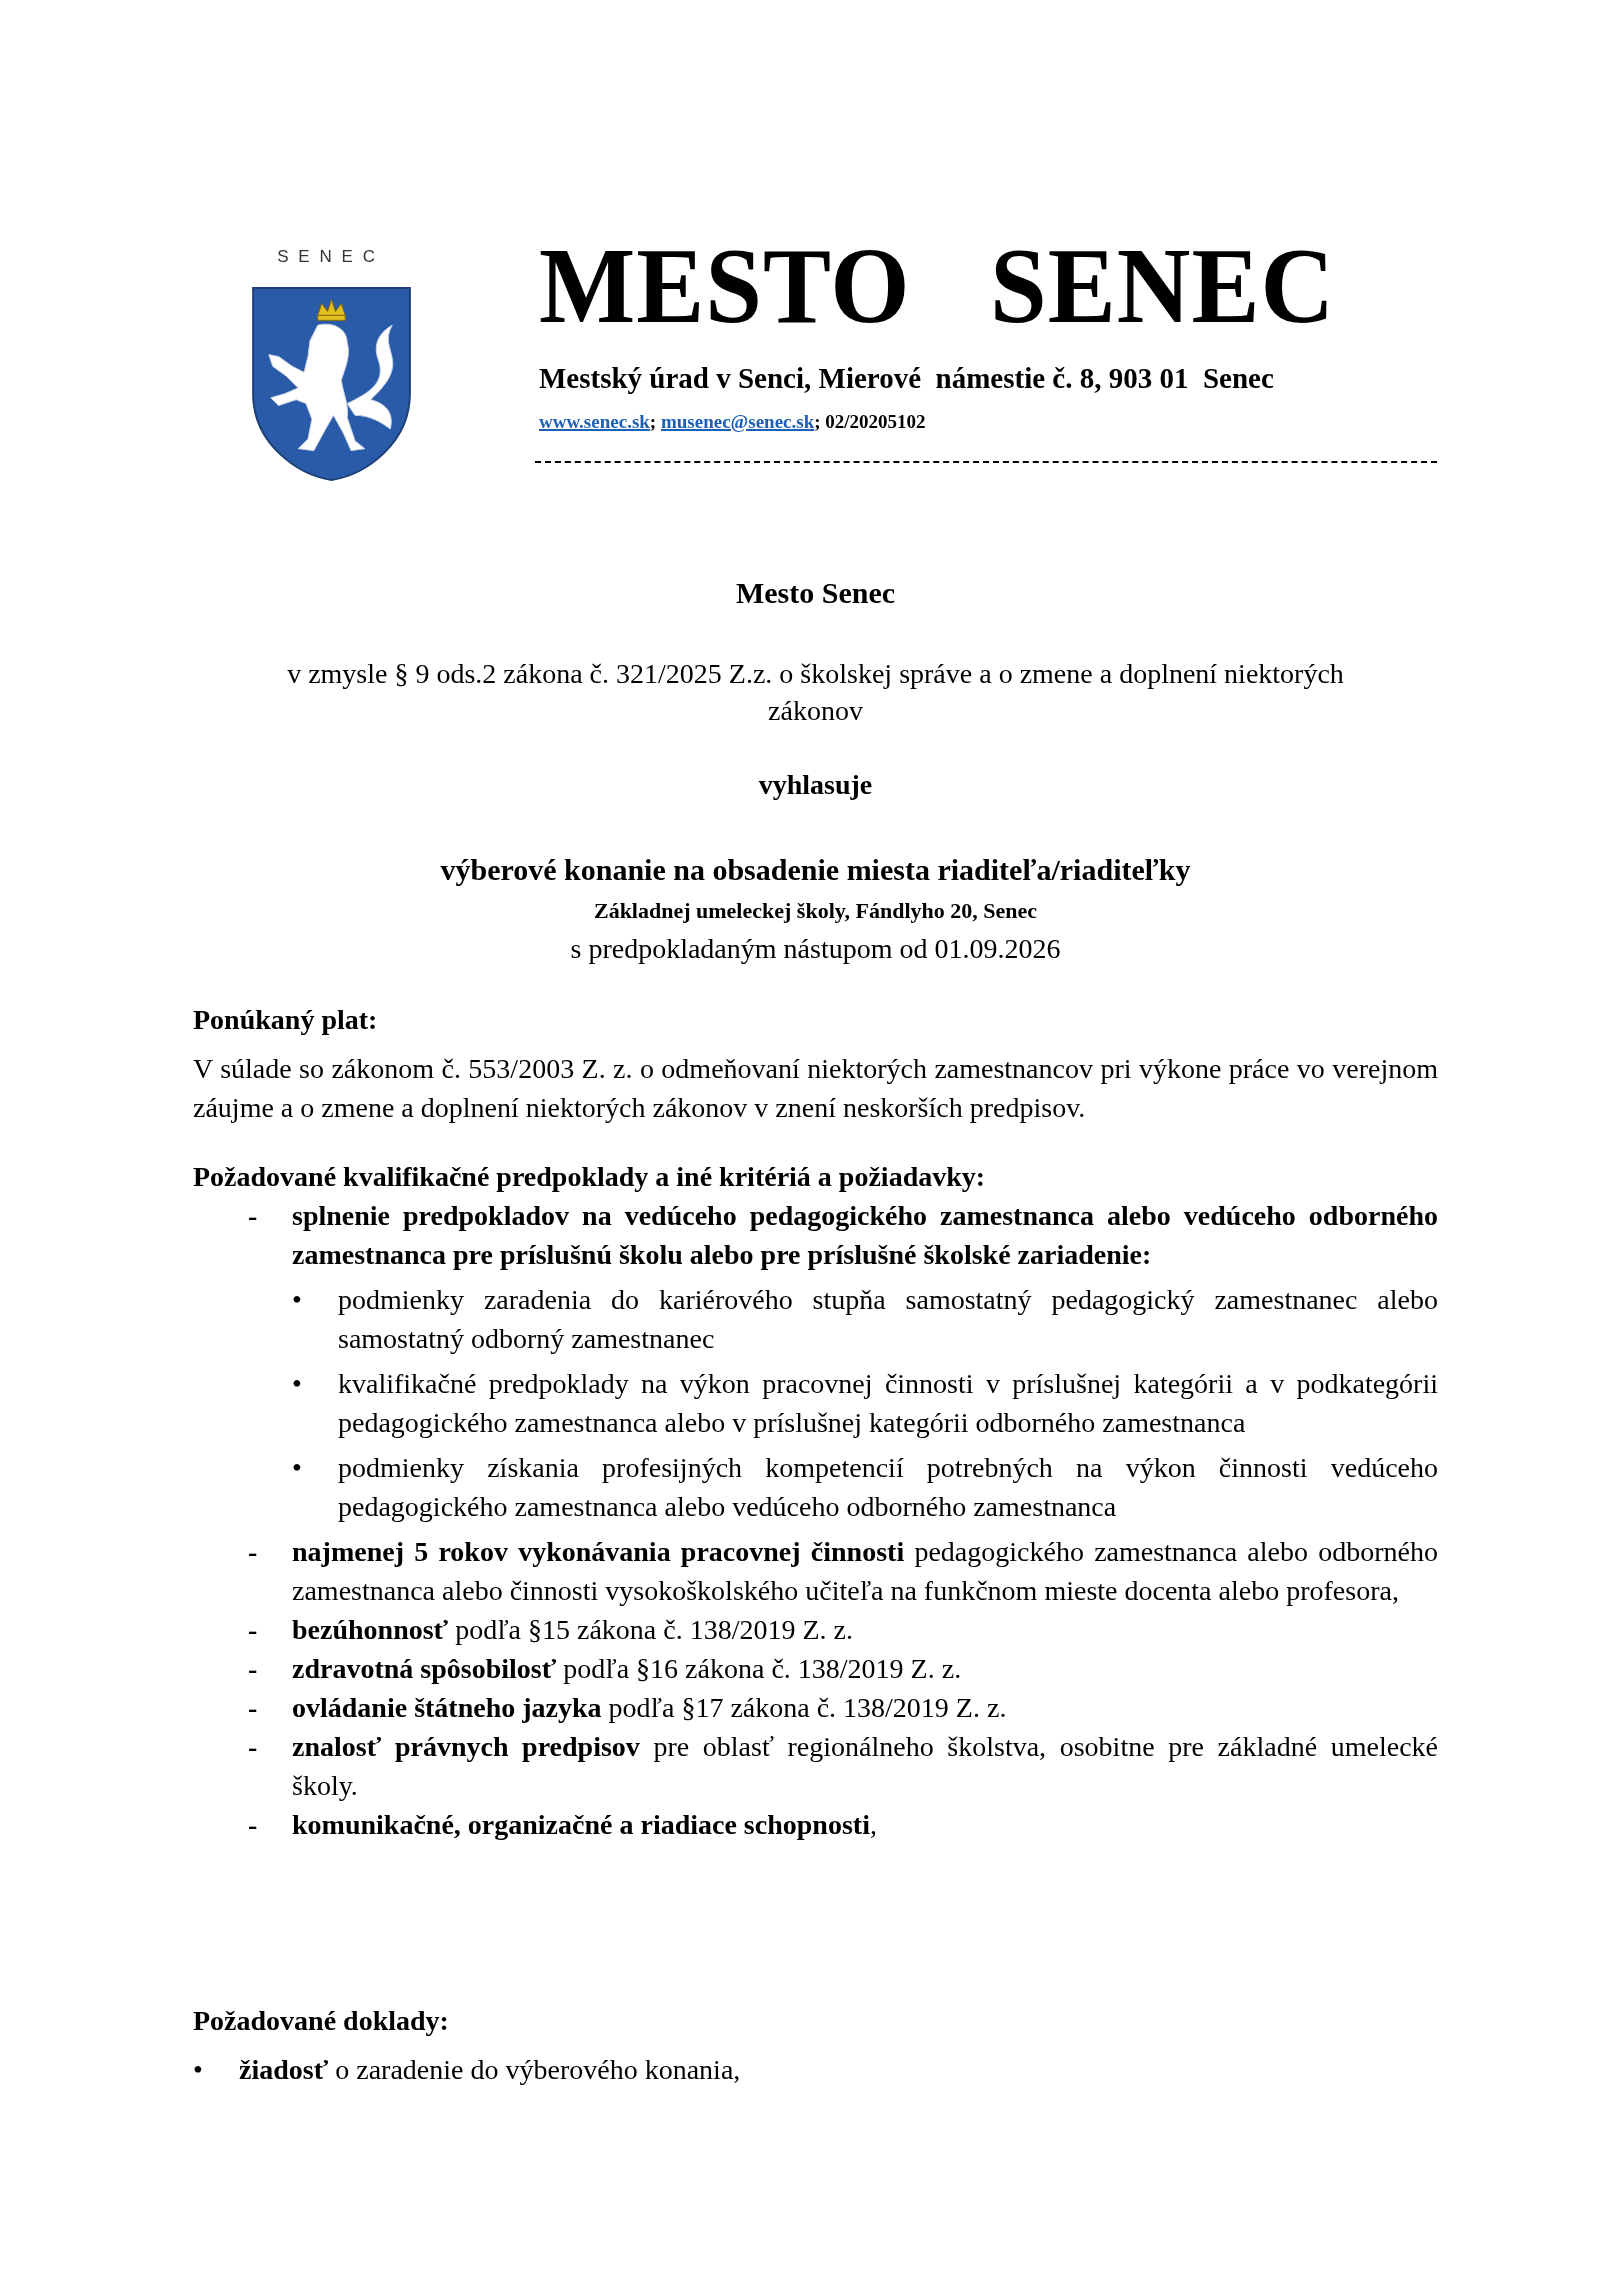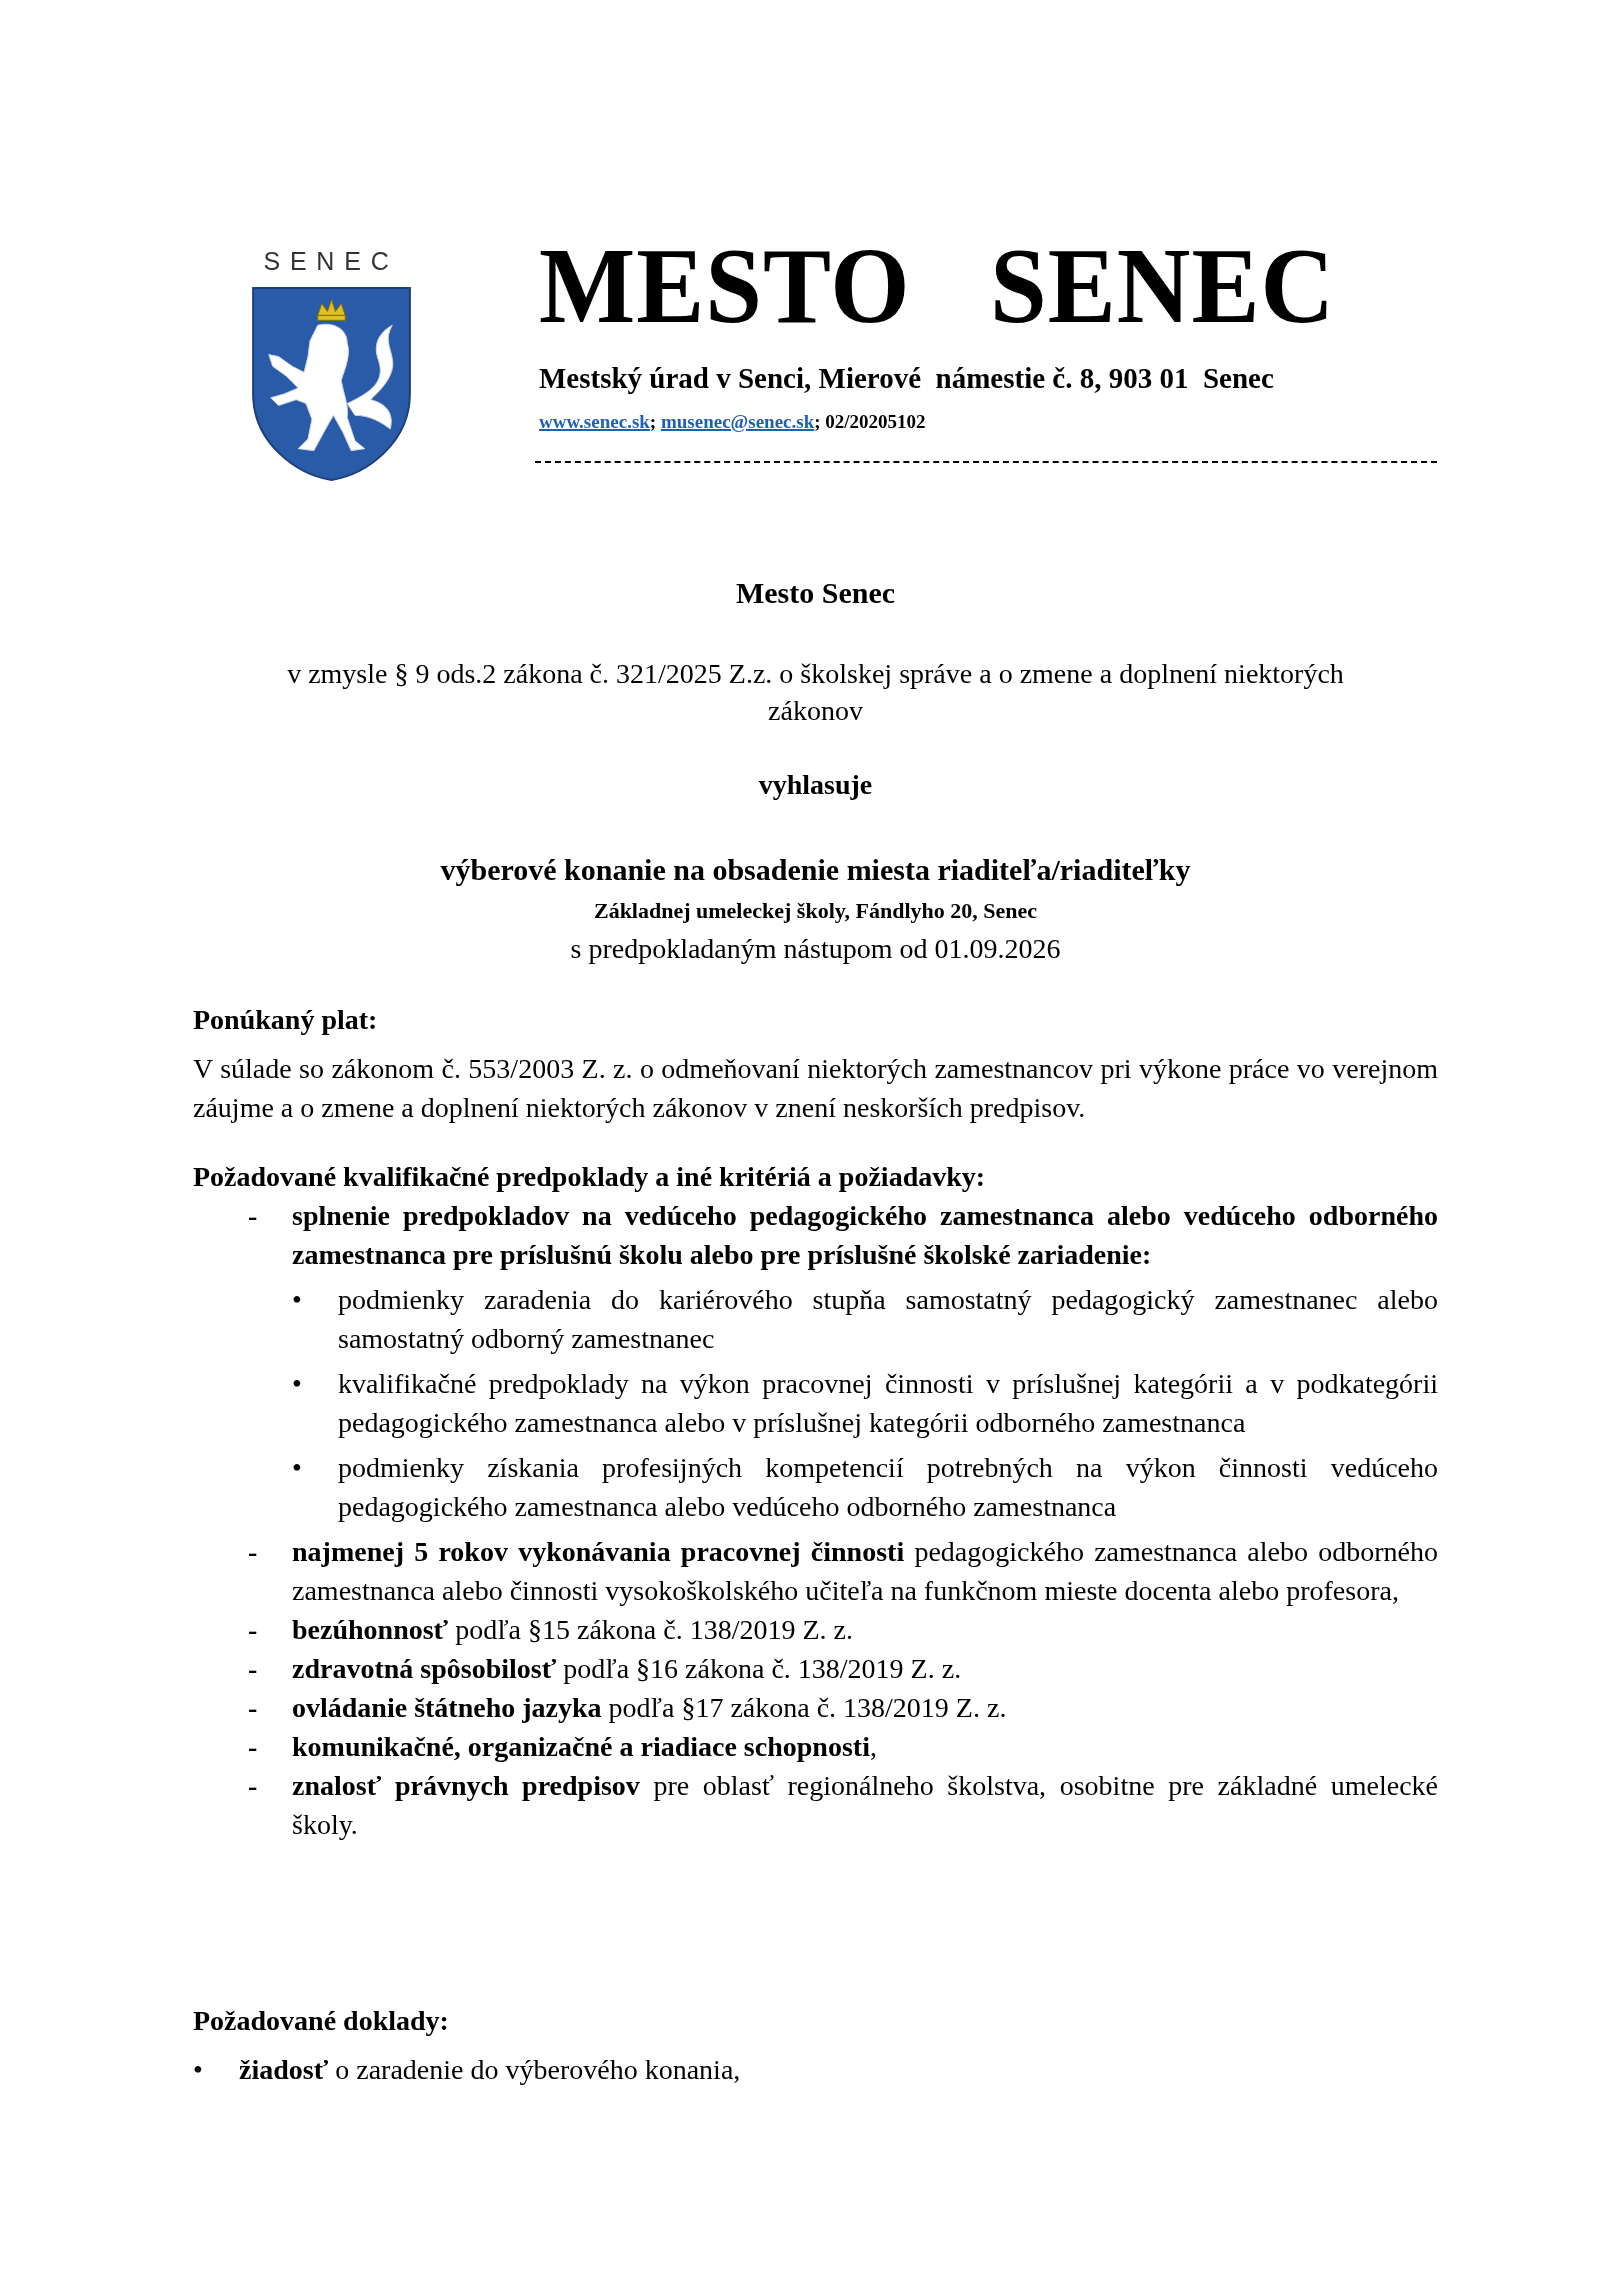--- a/index.html
+++ b/index.html
@@ -1,21 +1,21 @@
 <!DOCTYPE html>
 <html><head>
 <meta charset="utf-8">
 <style>
   html, body { margin:0; padding:0; background:#ffffff; }
   body { width:1621px; height:2293px; position:relative; overflow:hidden; color:#000;
          font-family:"Liberation Serif","DejaVu Serif",serif; }
   .abs { position:absolute; }
   .logo { left:243px; top:247px; width:176px; height:240px; }
   .logo-text { position:absolute; left:0; top:0; width:176px; text-align:center;
-               font-family:"Liberation Sans","DejaVu Sans",sans-serif; font-size:25px;
+               font-family:"Liberation Sans","DejaVu Sans",sans-serif; font-size:17px;
                letter-spacing:9.8px; color:#333; }
   .logo svg { position:absolute; left:5.9px; top:39px; }
   .title { left:539px; top:233px; font-size:102px; font-weight:bold; letter-spacing:1px;
            white-space:pre; line-height:1; transform:scaleY(1.05); transform-origin:top left; }
   .addr { left:539px; top:361px; font-size:29px; font-weight:bold; white-space:pre; line-height:35px; }
   .links { left:539px; top:404px; font-size:19px; font-weight:bold; line-height:35px; white-space:pre; }
   .links a { color:#1f5fb5; text-decoration:underline; text-decoration-thickness:2px; }
   .dash { left:535px; top:461px; width:902px; height:0; border-top:2.9px dashed #000; }
   .center { left:193px; width:1245px; text-align:center; font-size:28px; line-height:37px; }
   .bold { font-weight:bold; }
@@ -80,22 +80,22 @@
       <ul class="blist">
         <li>podmienky zaradenia do kariérového stupňa samostatný pedagogický zamestnanec alebo samostatný odborný zamestnanec</li>
         <li>kvalifikačné predpoklady na výkon pracovnej činnosti v príslušnej kategórii a v podkategórii pedagogického zamestnanca alebo v príslušnej kategórii odborného zamestnanca</li>
         <li>podmienky získania profesijných kompetencií potrebných na výkon činnosti vedúceho pedagogického zamestnanca alebo vedúceho odborného zamestnanca</li>
       </ul>
     </li>
     <li><span class="h">najmenej 5 rokov vykonávania pracovnej činnosti</span><span> pedagogického zamestnanca alebo odborného zamestnanca alebo činnosti vysokoškolského učiteľa na funkčnom mieste docenta alebo profesora,</span></li>
     <li><span class="h">bezúhonnosť</span><span> podľa §15 zákona č. 138/2019 Z. z.</span></li>
     <li><span class="h">zdravotná spôsobilosť</span><span> podľa §16 zákona č. 138/2019 Z. z.</span></li>
     <li><span class="h">ovládanie štátneho jazyka</span><span> podľa §17 zákona č. 138/2019 Z. z.</span></li>
+    <li><span class="h">znalosť právnych predpisov</span><span> pre oblasť regionálneho školstva, osobitne pre základné umelecké školy.</span></li>
     <li><span class="h">komunikačné, organizačné a riadiace schopnosti</span><span>,</span></li>
-    <li><span class="h">znalosť právnych predpisov</span><span> pre oblasť regionálneho školstva, osobitne pre základné umelecké školy.</span></li>
   </ul>
 </div>
 
 <div class="abs block" style="top:2001px;">
   <div class="h">Požadované doklady:</div>
   <ul class="doc-list" style="margin-top:9.8px;">
     <li><span class="h">žiadosť</span><span> o zaradenie do výberového konania,</span></li>
   </ul>
 </div>
 

